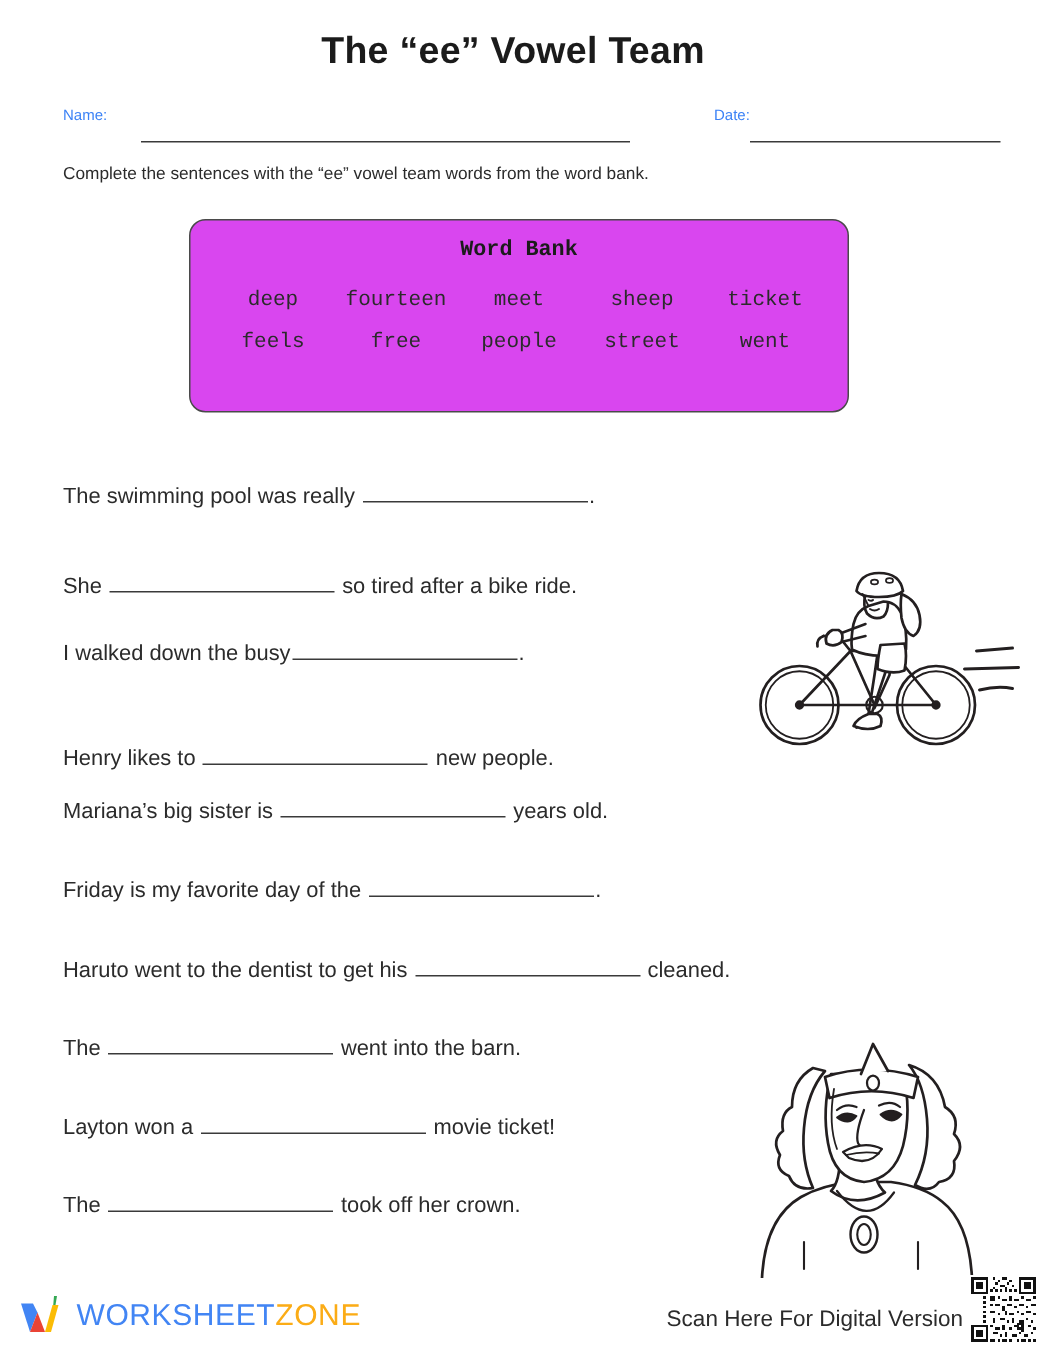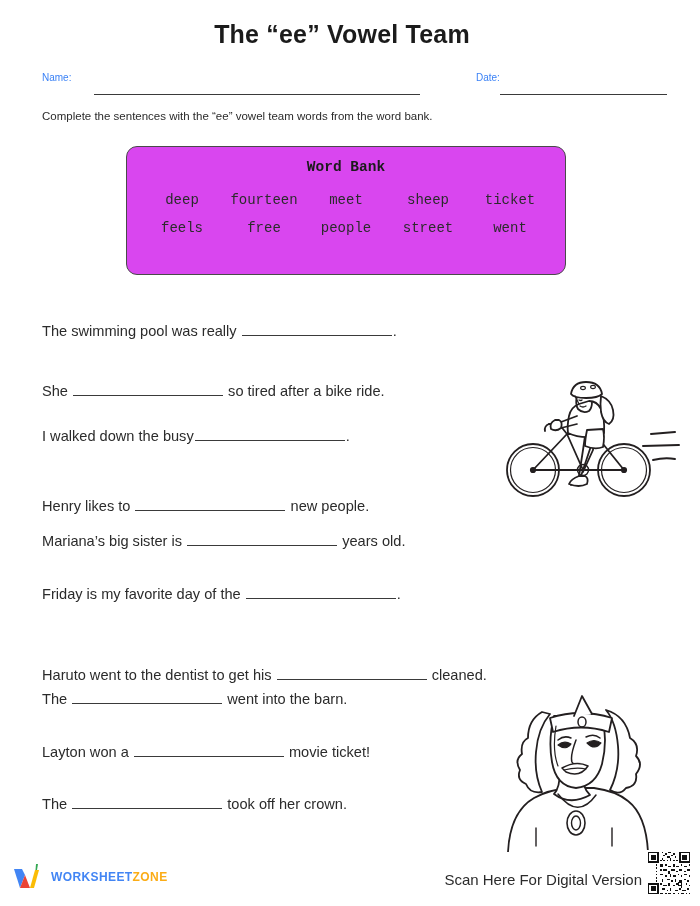--- a/index.html
+++ b/index.html
@@ -153,22 +153,22 @@
     height: 30px;
     display: flex;
     align-items: center;
   }
   .logo-mark {
     width: 34px;
     height: 30px;
     margin-right: 5px;
   }
   .logo-text {
-    font-size: 12px;
-    font-weight: bold;
+    font-size: 20px;
+    font-weight: normal;
     letter-spacing: 0.4px;
   }
   .logo-text .ws { color: #4285f4; }
   .logo-text .zn { color: #fbac16; }
 
   .scan-text {
     position: absolute;
     right: 58px;
     bottom: 18px;
     font-size: 15px;
@@ -218,21 +218,21 @@
     </div>
 </div>
 
 <div class="sentences" id="sentences">
     <div class="sentence" style="top: 0px;"><span>The swimming pool was really </span><span class="blank" style="width: 150px;"></span><span>.</span></div>
     <div class="sentence" style="top: 60px;"><span>She </span><span class="blank" style="width: 150px;"></span><span> so tired after a bike ride.</span></div>
     <div class="sentence" style="top: 105.2px;"><span>I walked down the busy</span><span class="blank" style="width: 150px;"></span><span>.</span></div>
     <div class="sentence" style="top: 148px; margin-top: 27px;"><span>Henry likes to </span><span class="blank" style="width: 150px;"></span><span> new people.</span></div>
     <div class="sentence" style="top: 210.4px;"><span>Mariana’s big sister is </span><span class="blank" style="width: 150px;"></span><span> years old.</span></div>
     <div class="sentence" style="top: 263px;"><span>Friday is my favorite day of the </span><span class="blank" style="width: 150px;"></span><span>.</span></div>
-    <div class="sentence" style="top: 315.6px; margin-top: 28px;"><span>Haruto went to the dentist to get his </span><span class="blank" style="width: 150px;"></span><span> cleaned.</span></div>
+    <div class="sentence" style="top: 315.6px;"><span>Haruto went to the dentist to get his </span><span class="blank" style="width: 150px;"></span><span> cleaned.</span></div>
     <div class="sentence" style="top: 368.2px;"><span>The </span><span class="blank" style="width: 150px;"></span><span> went into the barn.</span></div>
     <div class="sentence" style="top: 420.8px;"><span>Layton won a </span><span class="blank" style="width: 150px;"></span><span> movie ticket!</span></div>
     <div class="sentence" style="top: 473.4px;"><span>The </span><span class="blank" style="width: 150px;"></span><span> took off her crown.</span></div>
   </div>
 
 <div class="art-bike">
   <svg viewBox="0 0 198 130" width="198" height="130" fill="none" stroke="#231f20" stroke-width="1.8" stroke-linecap="round" stroke-linejoin="round">
 
     <circle cx="50" cy="98" r="26"></circle>
     <circle cx="50" cy="98" r="22.5" stroke-width="1.2"></circle>

